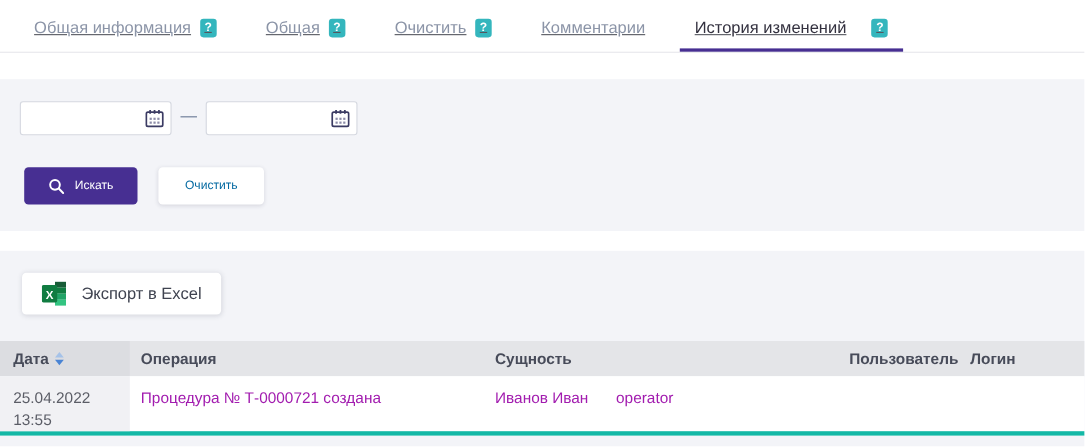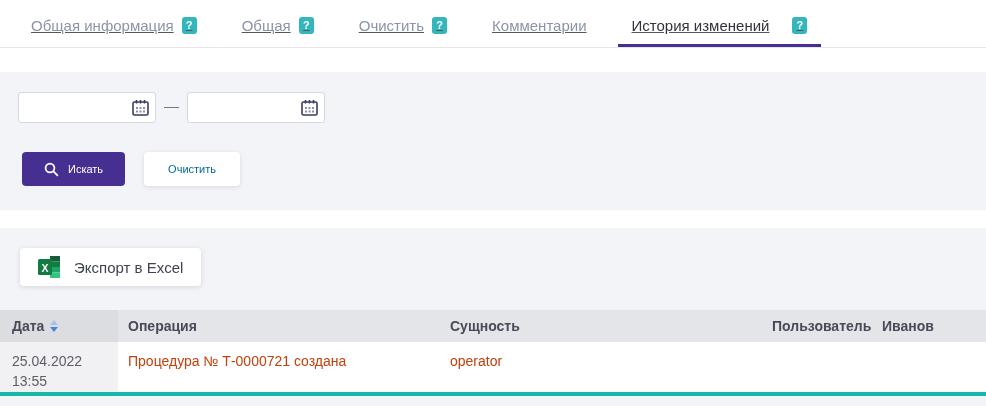--- a/index.html
+++ b/index.html
@@ -67,21 +67,21 @@
     box-shadow:0 1px 5px rgba(40,45,70,.15);
   }
   
   .table { margin-top:24px; width:986px; font-size:14px; }
   .thead { display:flex; height:32px; background:#e4e5e8; }
   .th {
     display:flex; align-items:center; gap:6px;
     font-weight:bold; color:#474b59;
   }
   .trow { display:flex; min-height:54px; background:#fff; border-bottom:4px solid #14b8a6; }
-  .td { padding-top:9px; line-height:20px; color:#c2410c; }
+  .td { padding-top:9px; line-height:20px; color:#a21caf; }
   .col-date   { width:118px; padding-left:12px; }
   .col-op     { width:322px; padding-left:10px; }
   .col-entity { width:322px; padding-left:10px; }
   .col-user   { width:110px; padding-left:10px; }
   .col-login  { width:114px; padding-left:10px; }
   .thead .col-date { background:#dcdde1; }
   .trow  .col-date { background:#f1f1f4; color:#5b5d66; }
   .sort { display:inline-flex; flex-direction:column; gap:2px; cursor:pointer; }
   .sort .up   { width:0; height:0; border-left:4px solid transparent; border-right:4px solid transparent; border-bottom:5px solid #a5c2e8; }
   .sort .down { width:0; height:0; border-left:4px solid transparent; border-right:4px solid transparent; border-top:5px solid #4a84d4; }
@@ -188,24 +188,25 @@
       <div class="th col-date">
         <span>Дата</span>
         <span class="sort">
             <i class="up"></i>
             <i class="down"></i>
           </span>
       </div>
       <div class="th col-op">Операция</div>
       <div class="th col-entity">Сущность</div>
       <div class="th col-user">Пользователь</div>
-      <div class="th col-login">Иванов</div>
+      <div class="th col-login">Логин</div>
     </div>
     <div class="trow">
       <div class="td col-date">
         <div>25.04.2022</div>
         <div>13:55</div>
       </div>
       <div class="td col-op">Процедура № Т-0000721 создана</div>
+      <div class="td col-user">Иванов Иван</div>
       <div class="td col-login">operator</div>
     </div>
   </div>
 </section>
 
 </body></html>

